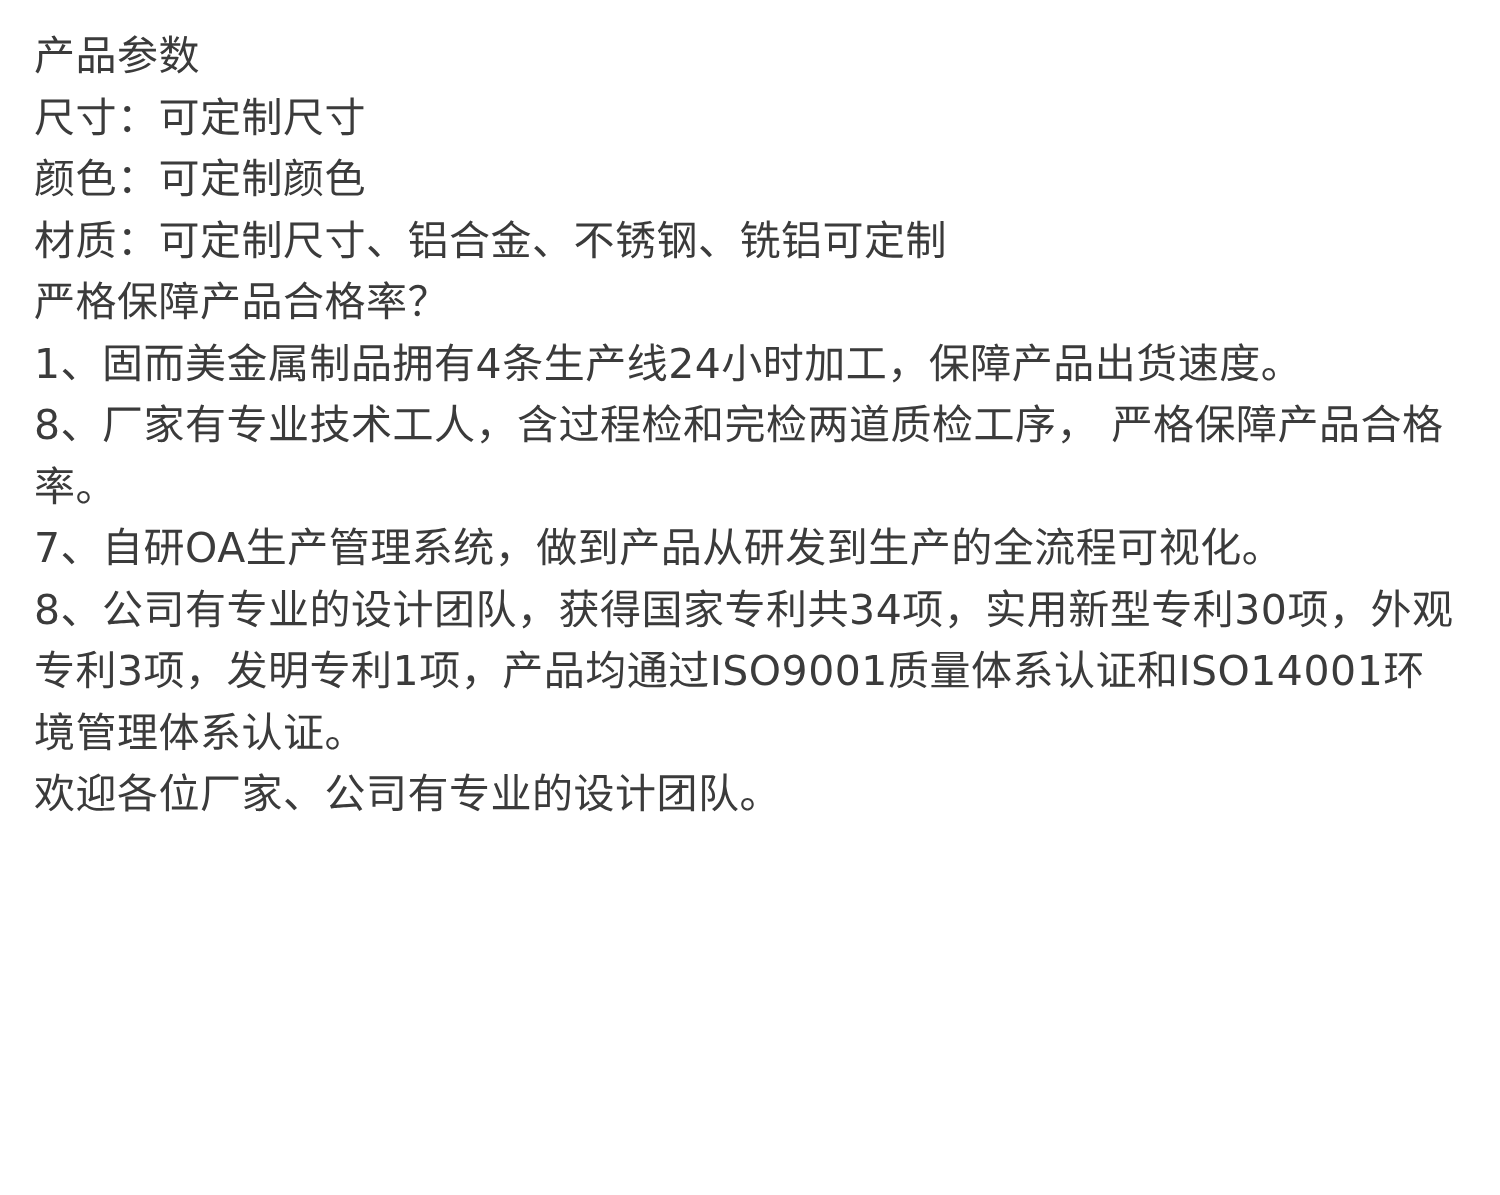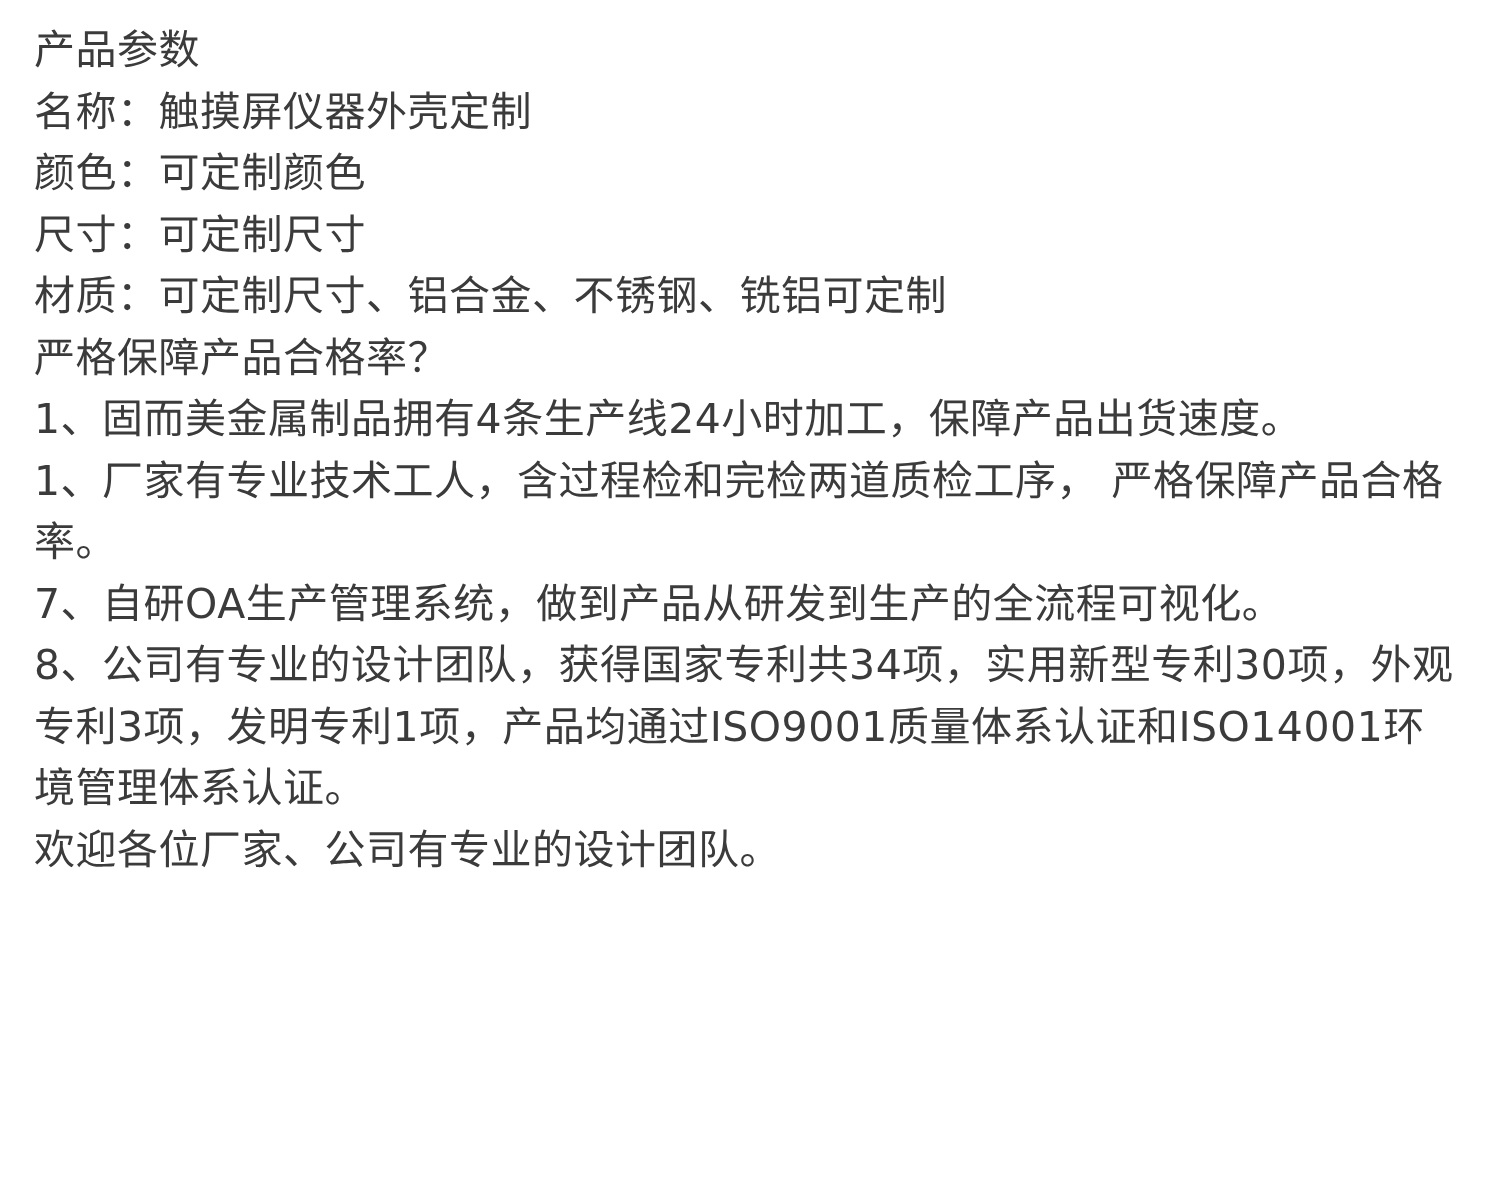--- a/index.html
+++ b/index.html
@@ -11,21 +11,21 @@
   body {
     width: 1500px;
     min-height: 1195px;
     font-family: "DejaVu Sans", "Liberation Sans", sans-serif;
     color: #3a3a3a;
   }
 
   .doc {
     box-sizing: border-box;
     width: 1500px;
-    padding: 20px 34px 20px 34px;
+    padding: 26px 34px 20px 34px;
   }
 
   .line {
     font-size: 41px;
     line-height: 1.50;
     letter-spacing: 0.5px;
     color: #3b3b3b;
     white-space: pre-wrap;
     word-break: break-all;
     font-weight: 400;
@@ -35,27 +35,26 @@
     color: #3b3b3b;
   }
 </style>
 </head>
 <body>
 
 <div class="doc">
 
   <div class="line heading">产品参数</div>
 
-  <div class="line">名称：触摸屏仪器外壳定制</div>
+  <div class="line">尺寸：可定制尺寸</div>
   <div class="line">颜色：可定制颜色</div>
-  <div class="line">尺寸：可定制尺寸</div>
   <div class="line">材质：可定制尺寸、铝合金、不锈钢、铣铝可定制</div>
 
   <div class="line">严格保障产品合格率？</div>
 
   <div class="line">1、固而美金属制品拥有4条生产线24小时加工，保障产品出货速度。</div>
-  <div class="line">1、厂家有专业技术工人，含过程检和完检两道质检工序， 严格保障产品合格率。</div>
+  <div class="line">8、厂家有专业技术工人，含过程检和完检两道质检工序， 严格保障产品合格率。</div>
   <div class="line">7、自研OA生产管理系统，做到产品从研发到生产的全流程可视化。</div>
   <div class="line">8、公司有专业的设计团队，获得国家专利共34项，实用新型专利30项，外观专利3项，发明专利1项，产品均通过ISO9001质量体系认证和ISO14001环境管理体系认证。</div>
 
   <div class="line">欢迎各位厂家、公司有专业的设计团队。</div>
 
 </div>
 
 </body></html>

